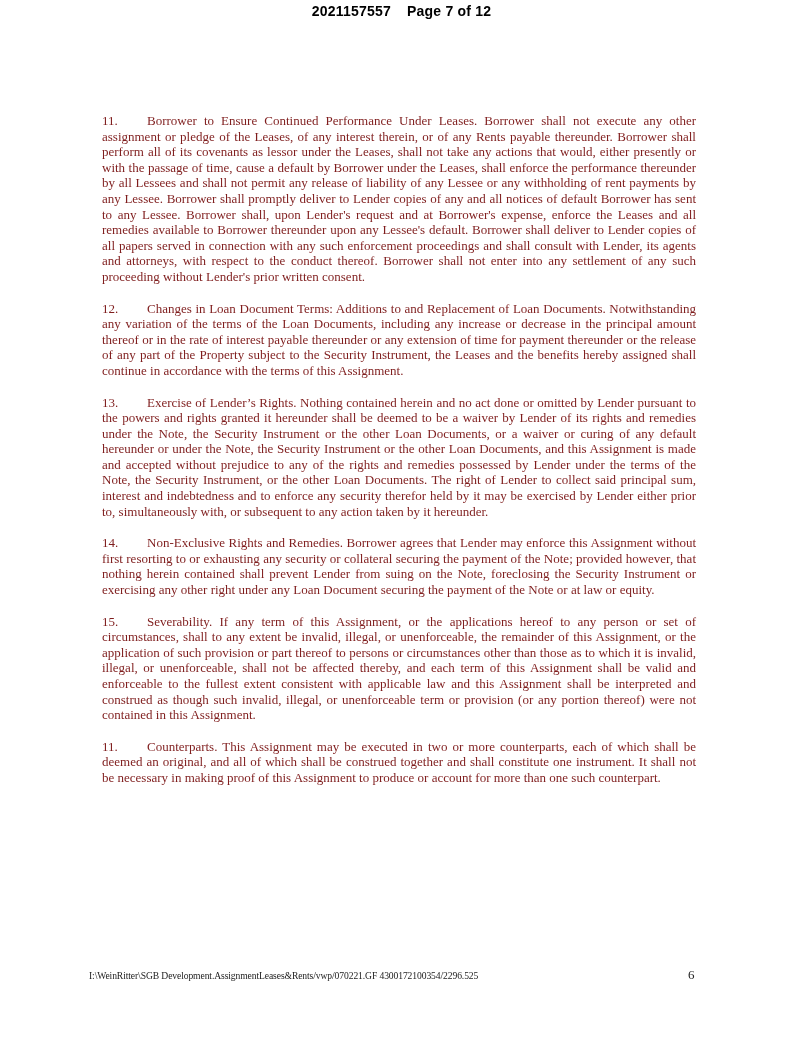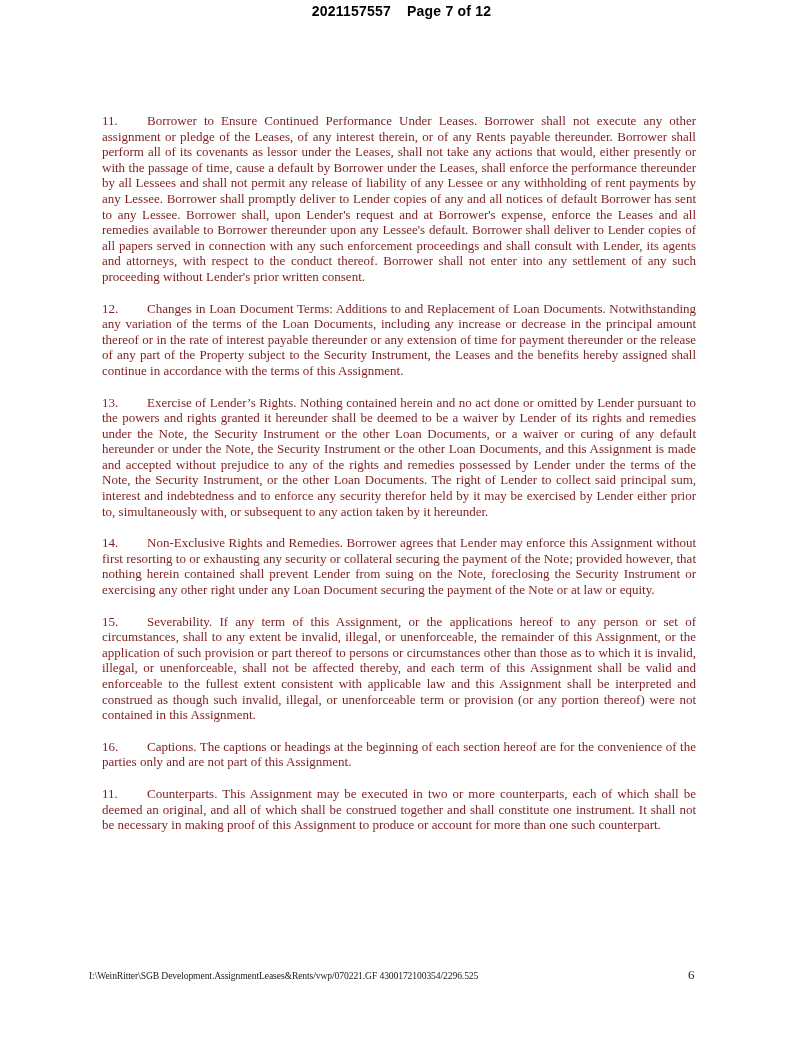--- a/index.html
+++ b/index.html
@@ -70,18 +70,17 @@
   <span class="doc-id">2021157557</span>
   <span>Page 7 of 12</span>
 </div>
 
 <div class="page-body">
   <p class="section"><span class="num">11.</span><span>Borrower to Ensure Continued Performance Under Leases. Borrower shall not execute any other assignment or pledge of the Leases, of any interest therein, or of any Rents payable thereunder. Borrower shall perform all of its covenants as lessor under the Leases, shall not take any actions that would, either presently or with the passage of time, cause a default by Borrower under the Leases, shall enforce the performance thereunder by all Lessees and shall not permit any release of liability of any Lessee or any withholding of rent payments by any Lessee. Borrower shall promptly deliver to Lender copies of any and all notices of default Borrower has sent to any Lessee. Borrower shall, upon Lender's request and at Borrower's expense, enforce the Leases and all remedies available to Borrower thereunder upon any Lessee's default. Borrower shall deliver to Lender copies of all papers served in connection with any such enforcement proceedings and shall consult with Lender, its agents and attorneys, with respect to the conduct thereof. Borrower shall not enter into any settlement of any such proceeding without Lender's prior written consent.</span></p>
   <p class="section"><span class="num">12.</span><span>Changes in Loan Document Terms: Additions to and Replacement of Loan Documents. Notwithstanding any variation of the terms of the Loan Documents, including any increase or decrease in the principal amount thereof or in the rate of interest payable thereunder or any extension of time for payment thereunder or the release of any part of the Property subject to the Security Instrument, the Leases and the benefits hereby assigned shall continue in accordance with the terms of this Assignment.</span></p>
   <p class="section"><span class="num">13.</span><span>Exercise of Lender’s Rights. Nothing contained herein and no act done or omitted by Lender pursuant to the powers and rights granted it hereunder shall be deemed to be a waiver by Lender of its rights and remedies under the Note, the Security Instrument or the other Loan Documents, or a waiver or curing of any default hereunder or under the Note, the Security Instrument or the other Loan Documents, and this Assignment is made and accepted without prejudice to any of the rights and remedies possessed by Lender under the terms of the Note, the Security Instrument, or the other Loan Documents. The right of Lender to collect said principal sum, interest and indebtedness and to enforce any security therefor held by it may be exercised by Lender either prior to, simultaneously with, or subsequent to any action taken by it hereunder.</span></p>
   <p class="section"><span class="num">14.</span><span>Non-Exclusive Rights and Remedies. Borrower agrees that Lender may enforce this Assignment without first resorting to or exhausting any security or collateral securing the payment of the Note; provided however, that nothing herein contained shall prevent Lender from suing on the Note, foreclosing the Security Instrument or exercising any other right under any Loan Document securing the payment of the Note or at law or equity.</span></p>
   <p class="section"><span class="num">15.</span><span>Severability. If any term of this Assignment, or the applications hereof to any person or set of circumstances, shall to any extent be invalid, illegal, or unenforceable, the remainder of this Assignment, or the application of such provision or part thereof to persons or circumstances other than those as to which it is invalid, illegal, or unenforceable, shall not be affected thereby, and each term of this Assignment shall be valid and enforceable to the fullest extent consistent with applicable law and this Assignment shall be interpreted and construed as though such invalid, illegal, or unenforceable term or provision (or any portion thereof) were not contained in this Assignment.</span></p>
-  <p class="section"><span class="num">16.</span><span>Captions. The captions or headings at the beginning of each section hereof are for the convenience of the parties only and are not part of this Assignment.</span></p>
   <p class="section"><span class="num">11.</span><span>Counterparts. This Assignment may be executed in two or more counterparts, each of which shall be deemed an original, and all of which shall be construed together and shall constitute one instrument. It shall not be necessary in making proof of this Assignment to produce or account for more than one such counterpart.</span></p>
 </div>
 
 <div class="footer-path">I:\WeinRitter\SGB Development.AssignmentLeases&amp;Rents/vwp/070221.GF 4300172100354/2296.525</div>
 <div class="footer-page">6</div>
 
 </body></html>

